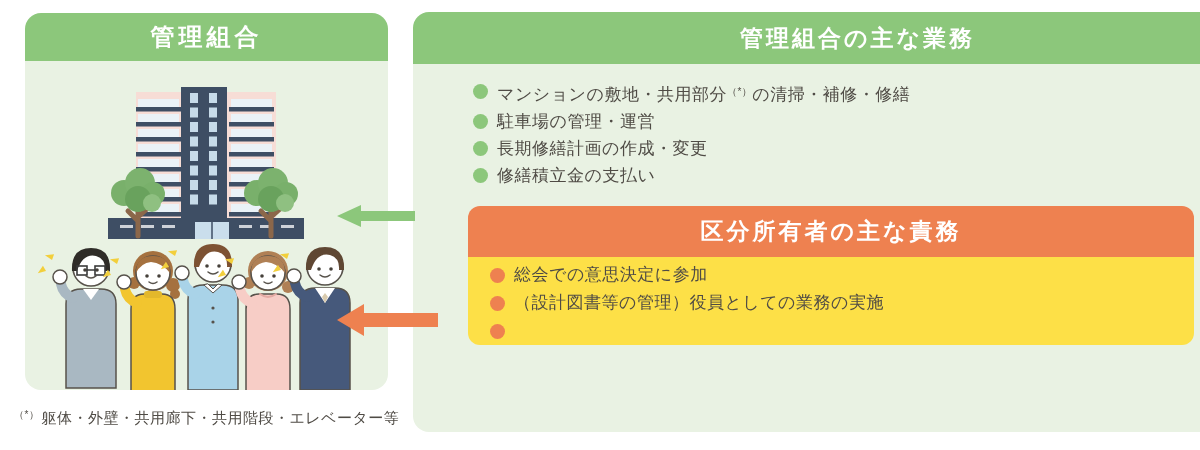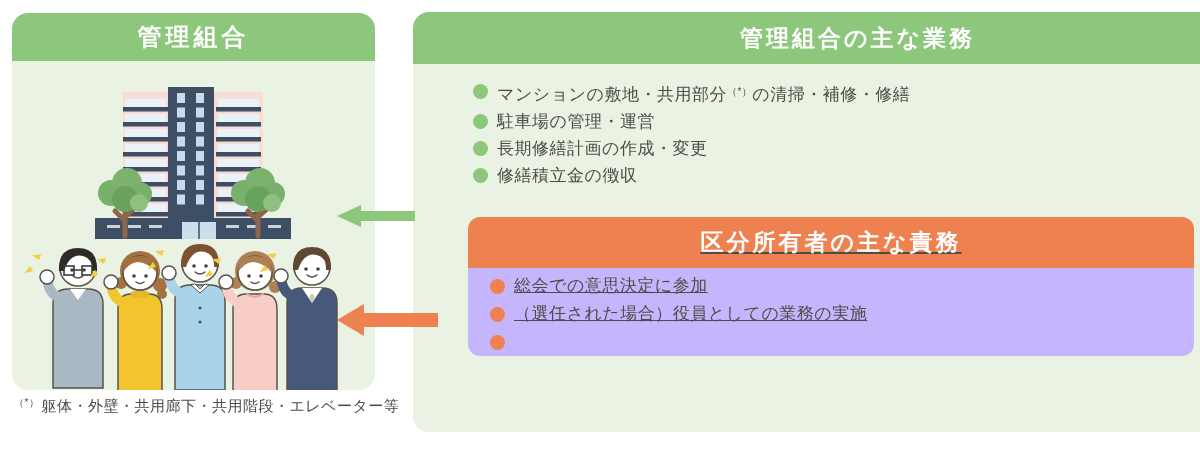--- a/index.html
+++ b/index.html
@@ -22,52 +22,52 @@
     letter-spacing: 4px;
     border-radius: 16px 16px 0 0;
   }
   .panel-body {
     background: var(--panel_bg, #E9F2E3);
     border-radius: 0 0 16px 16px;
     position: relative;
   }
 
   
-  .left-panel { left: 12px; top: 13px; width: 363px; }
+  .left-panel { left: 25px; top: 13px; width: 363px; }
   .left-panel .panel-header { height: 48px; line-height: 48px; font-size: 24px; }
   .left-panel .panel-body { height: 329px; }
   .illus { display: block; width: 363px; height: 329px; }
 
   .footnote {
-    position: absolute; left: 14px; top: 396px; margin: 0;
+    position: absolute; left: 14px; top: 408px; margin: 0;
     font-size: 15px; letter-spacing: 0.5px; color: var(--text, #4F4B45);
   }
   .fn-marker { font-size: 10px; vertical-align: 5px; margin-right: 2px; }
 
   
   .right-panel { left: 413px; top: 12px; width: 889px; }
   .right-panel .panel-header { height: 52px; line-height: 52px; font-size: 23px; letter-spacing: 3px; }
   .right-panel .panel-body { height: 368px; padding-left: 36px; }
 
   .duty-list { list-style: none; margin: 0; padding: 14px 10px 0 24px; }
   .duty-item { display: flex; align-items: flex-start; line-height: 27px; font-size: 17px; letter-spacing: 0.5px; }
   .bullet { flex: 0 0 auto; width: 15px; height: 15px; border-radius: 50%; margin: 6px 9px 0 0; }
   .bullet-green  { background: var(--green, #8CC77B); }
   .bullet-orange { background: var(--orange, #EE8150); }
   .duty-text .sup, .sup { font-size: 10px; vertical-align: 5px; }
 
-  .owner-box { margin: 28px 25px 0 19px; width: 726px; text-decoration: underline; }
+  .owner-box { margin: 17px 25px 0 19px; width: 726px; }
   .owner-header {
     height: 51px; line-height: 51px;
     background: var(--orange, #EE8150);
     color: #fff; font-weight: bold; font-size: 23px;
     text-align: center; letter-spacing: 3px;
     border-radius: 12px 12px 0 0;
   }
-  .owner-body { background: #c4b5fd; border-radius: 0 0 12px 12px; padding-bottom: 6px; }
+  .owner-body { background: #fde047; border-radius: 0 0 12px 12px; padding-bottom: 6px; }
   .owner-body .duty-list { padding: 4px 10px 0 22px; }
   .owner-body .duty-item { line-height: 28px; }
   .owner-body .bullet { margin-top: 6.5px; }
 
   
   .arrow { position: absolute; z-index: 5; display: block; }
   .arrow-green  { left: 337px; top: 204px; }
   .arrow-orange { left: 337px; top: 303px; }
 </style>
 </head>
@@ -246,38 +246,38 @@
             <span class="duty-text">駐車場の管理・運営</span>
           </li>
 
           <li class="duty-item">
             <span class="bullet bullet-green"></span>
             <span class="duty-text">長期修繕計画の作成・変更</span>
           </li>
 
           <li class="duty-item">
             <span class="bullet bullet-green"></span>
-            <span class="duty-text">修繕積立金の徴収</span>
+            <span class="duty-text">修繕積立金の支払い</span>
           </li>
 
         </ul>
 
       <div class="owner-box">
         <div class="owner-header">区分所有者の主な責務</div>
         <div class="owner-body">
           <ul class="duty-list">
 
               <li class="duty-item">
                 <span class="bullet bullet-orange"></span>
                 <span class="duty-text">総会での意思決定に参加</span>
               </li>
 
               <li class="duty-item">
                 <span class="bullet bullet-orange"></span>
-                <span class="duty-text">（選任された場合）役員としての業務の実施</span>
+                <span class="duty-text">（設計図書等の管理）役員としての業務の実施</span>
               </li>
 
 
               <li class="duty-item">
                 <span class="bullet bullet-orange"></span>
               </li>
             </ul>
         </div>
       </div>
 

